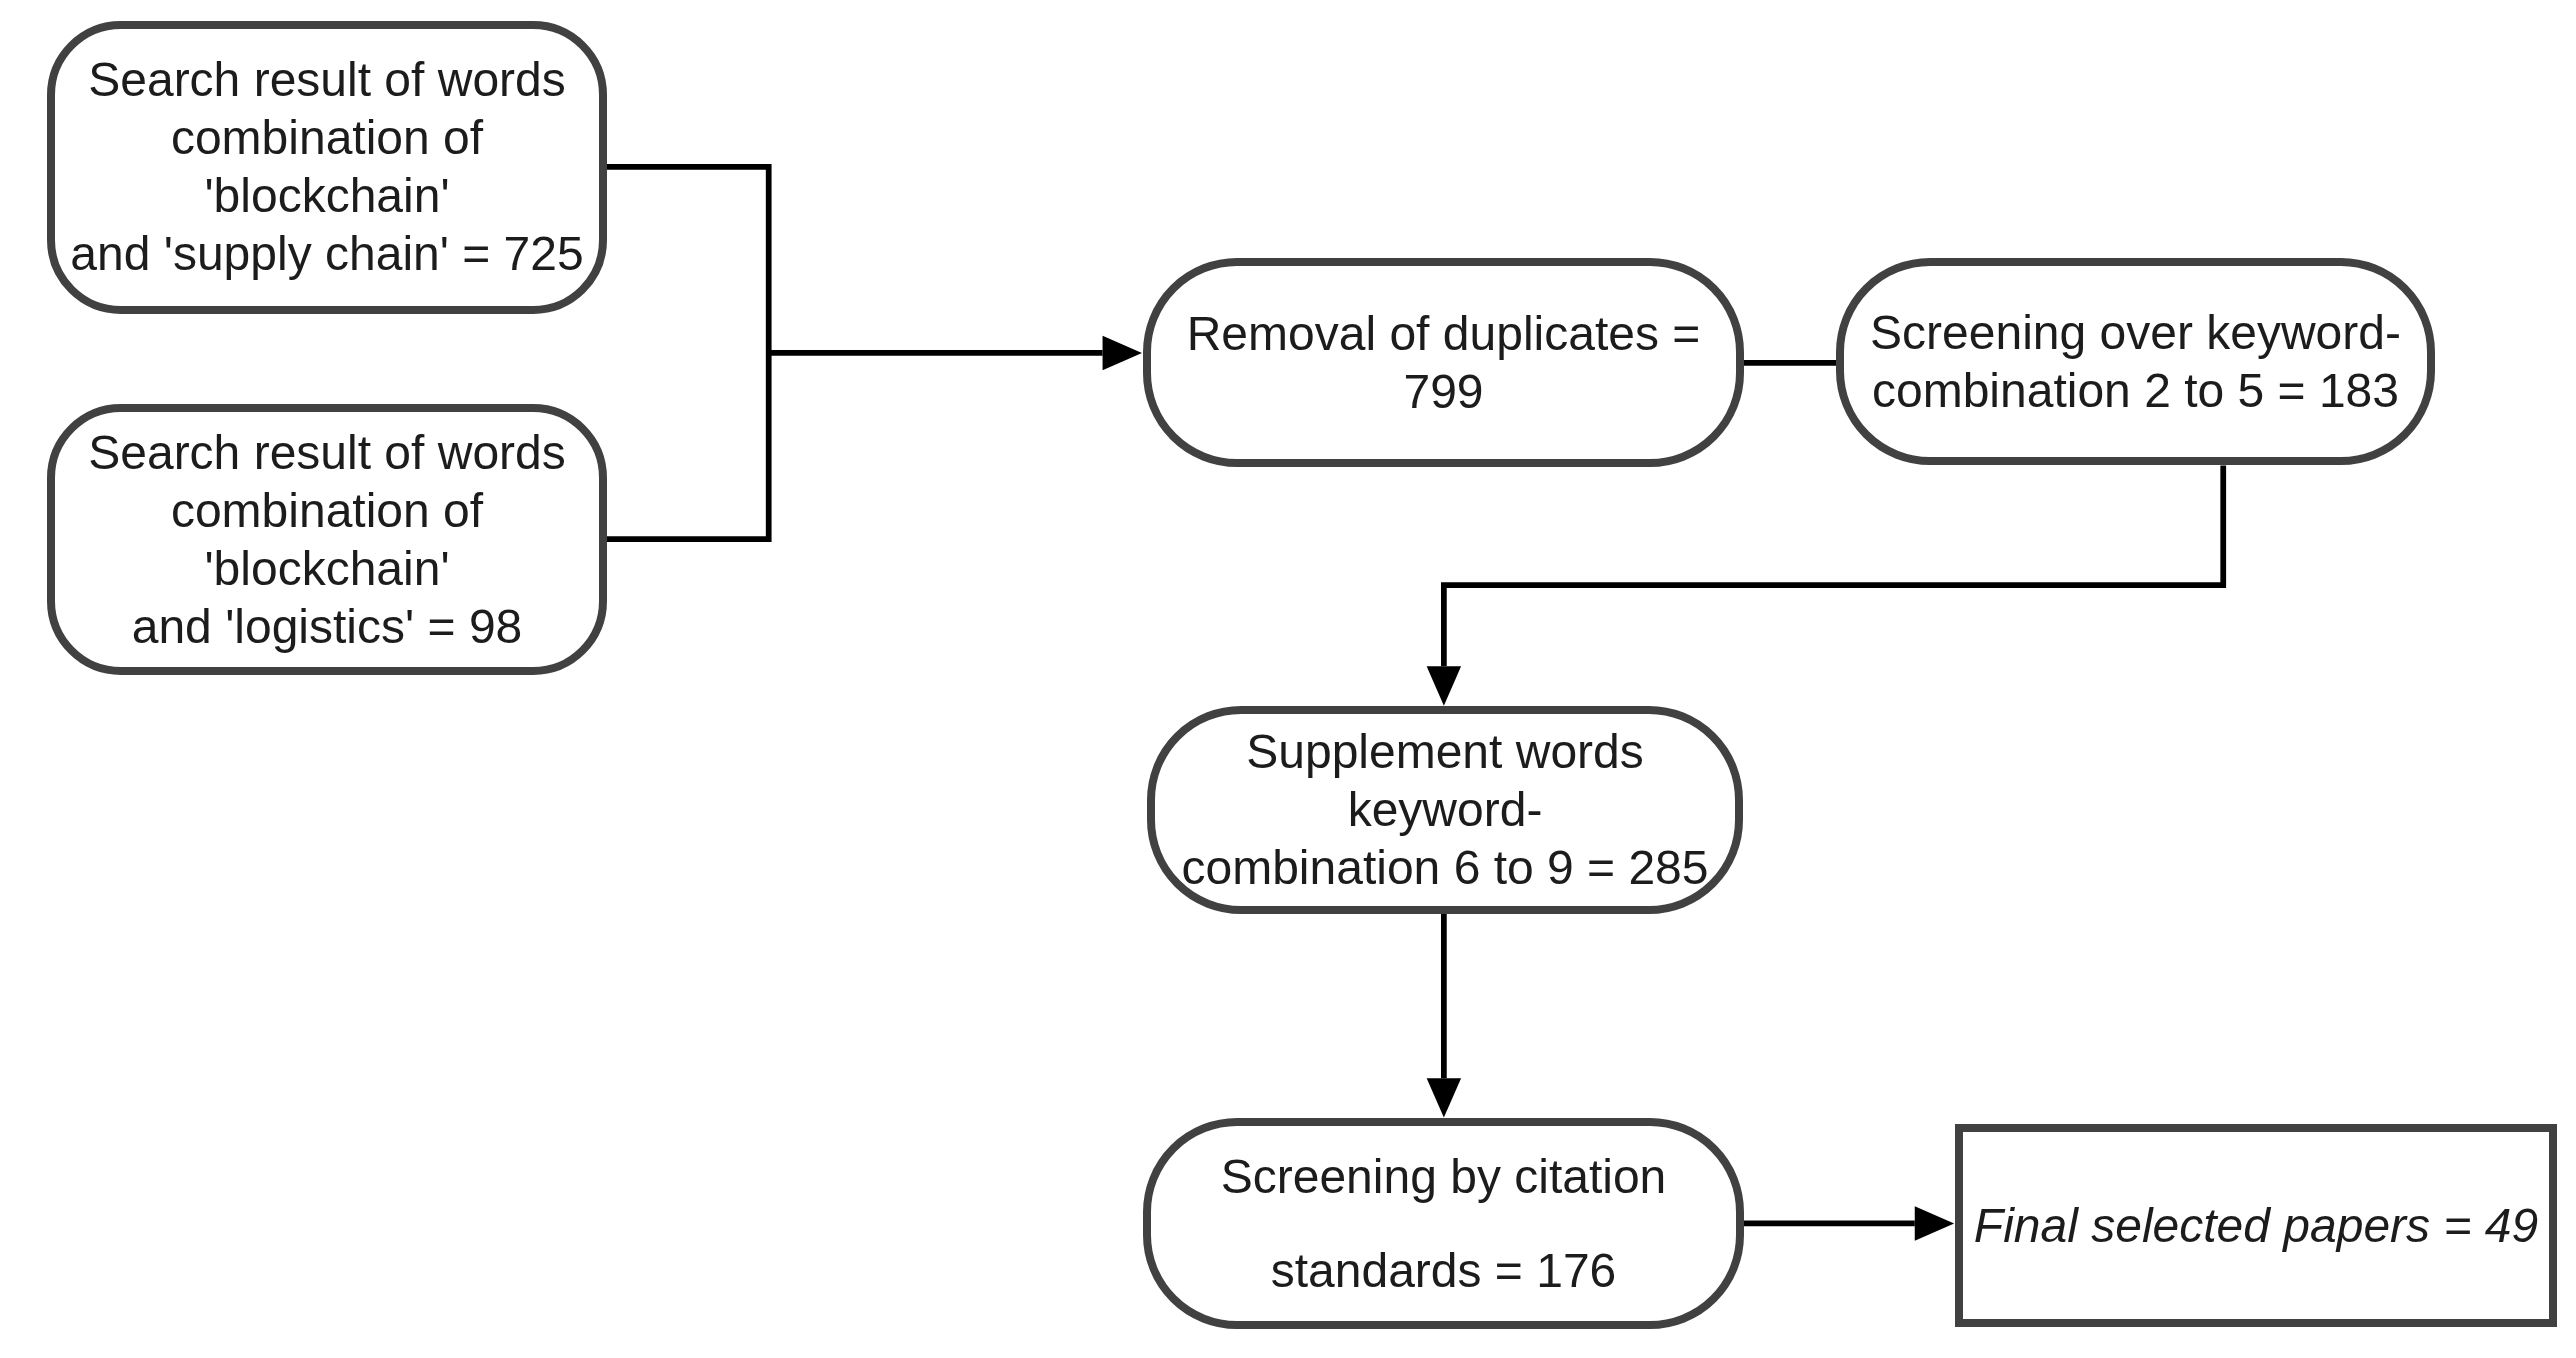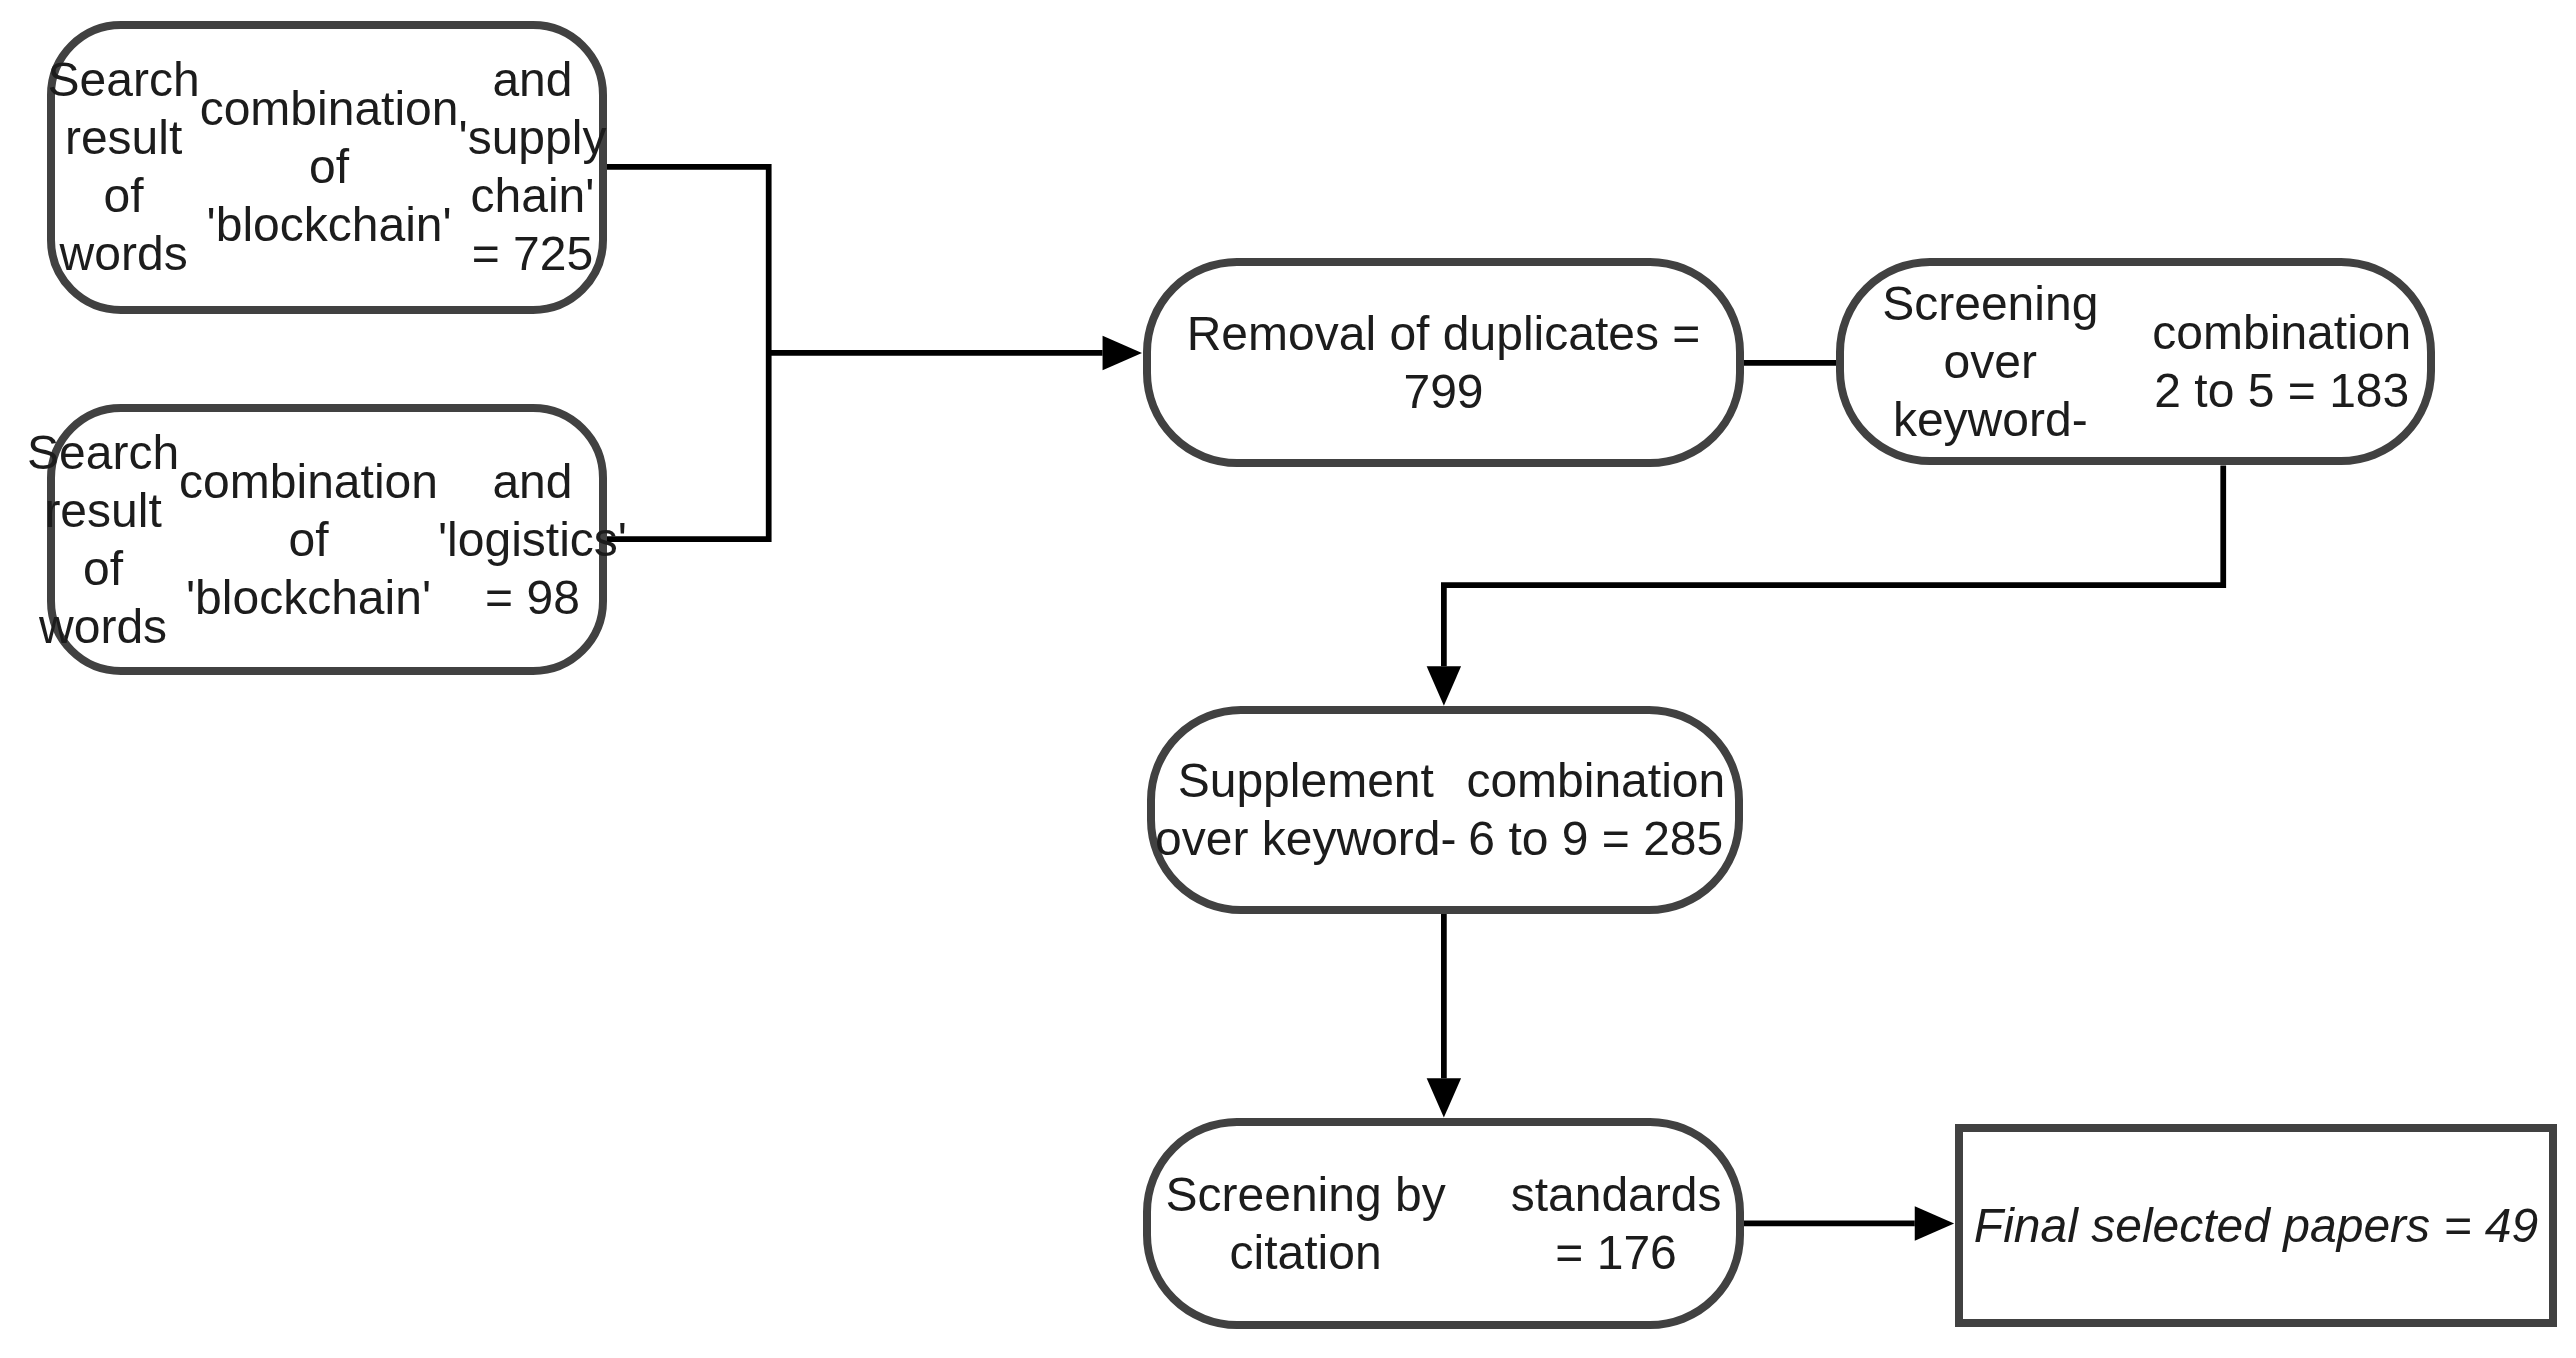--- a/index.html
+++ b/index.html
@@ -12,21 +12,21 @@
   html,body{width:2576px;height:1359px;background:var(--background);
     font-family:"Liberation Sans", sans-serif;}
   .canvas{position:relative;width:2576px;height:1359px;overflow:hidden;background:var(--background);}
   .edges{position:absolute;left:0;top:0;width:2576px;height:1359px;}
   .edges polyline, .edges line{fill:none;stroke:var(--connector);stroke-width:7px;}
   .arrowhead{fill:var(--connector);stroke:none;}
   .node{
     position:absolute;
     background:var(--background);
     border:8.2px solid var(--box-border);
-    display:flex;flex-direction:row;justify-content:center;align-items:center;
+    display:flex;flex-direction:column;justify-content:center;align-items:center;
     text-align:center;
     color:var(--text);
     font-size:48px;line-height:58px;font-weight:400;
   }
   .node.rounded-lg{border-radius:74px;}
   .node.rounded-xl{border-radius:94px;}
   .node.rect{border-radius:0;}
 </style>
 </head>
 <body>
@@ -68,21 +68,21 @@
   <div class="node rounded-xl" style="left:1143px;top:258px;width:601px;height:209px;">
     <span>Removal of duplicates = 799</span>
   </div>
 
   <div class="node rounded-xl" style="left:1836px;top:258px;width:599px;height:207px;">
     <span>Screening over keyword-</span>
     <span>combination 2 to 5 = 183</span>
   </div>
 
   <div class="node rounded-xl" style="left:1147px;top:706px;width:596px;height:208px;">
-    <span>Supplement over keyword-</span>
+    <span>Supplement words keyword-</span>
     <span>combination 6 to 9 = 285</span>
   </div>
 
   <div class="node rounded-xl" style="left:1143px;top:1118px;width:601px;height:211px;gap:36px;">
     <span>Screening by citation</span>
     <span>standards = 176</span>
   </div>
 
   <div class="node rect" style="left:1955px;top:1124px;width:602px;height:203px;font-style:italic;">
     <span>Final selected papers = 49</span>

